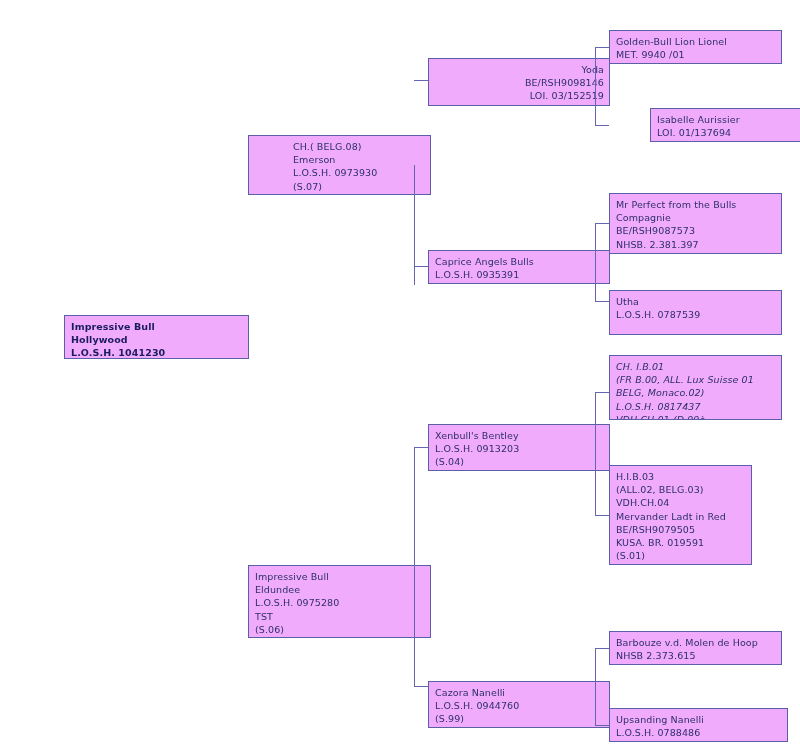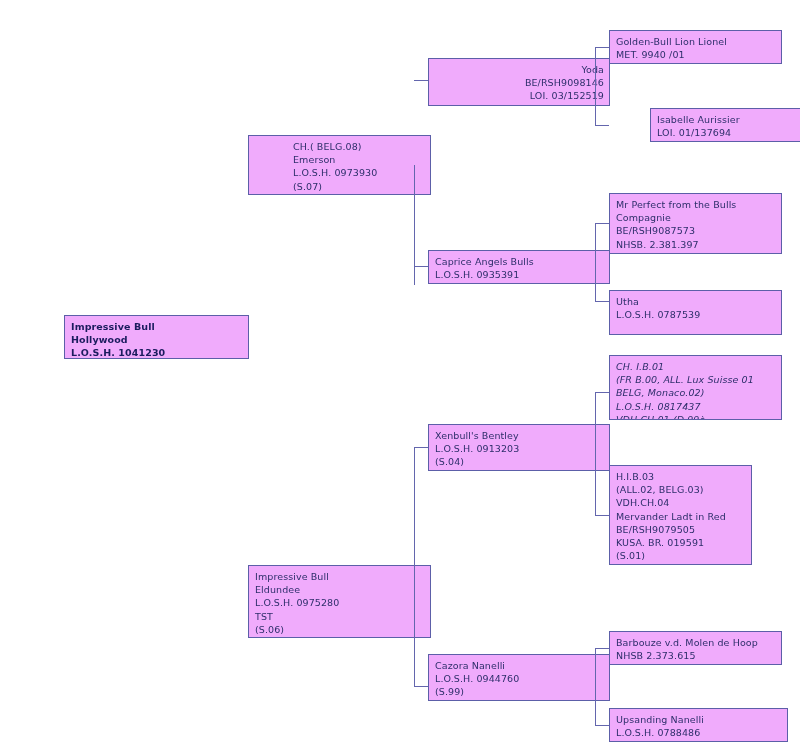--- a/index.html
+++ b/index.html
@@ -67,21 +67,21 @@
 BE/RSH9098146
 LOI. 03/152519</div>
 
   <div class="ped-box" style="left:428px; top:250px; width:182px; height:34px;">Caprice Angels Bulls
 L.O.S.H. 0935391</div>
 
   <div class="ped-box" style="left:428px; top:424px; width:182px; height:47px;">Xenbull's Bentley
 L.O.S.H. 0913203
 (S.04)</div>
 
-  <div class="ped-box" style="left:428px; top:654px; width:182px; height:47px;">Cazora Nanelli
+  <div class="ped-box" style="left:428px; top:681px; width:182px; height:47px;">Cazora Nanelli
 L.O.S.H. 0944760
 (S.99)</div>
 
   <div class="ped-box" style="left:609px; top:30px; width:173px; height:34px;">Golden-Bull Lion Lionel
 MET. 9940 /01</div>
 
   <div class="ped-box" style="left:609px; top:108px; width:173px; height:34px;margin-left:41px;">Isabelle Aurissier
 LOI. 01/137694</div>
 
   <div class="ped-box" style="left:609px; top:193px; width:173px; height:61px;">Mr Perfect from the Bulls

